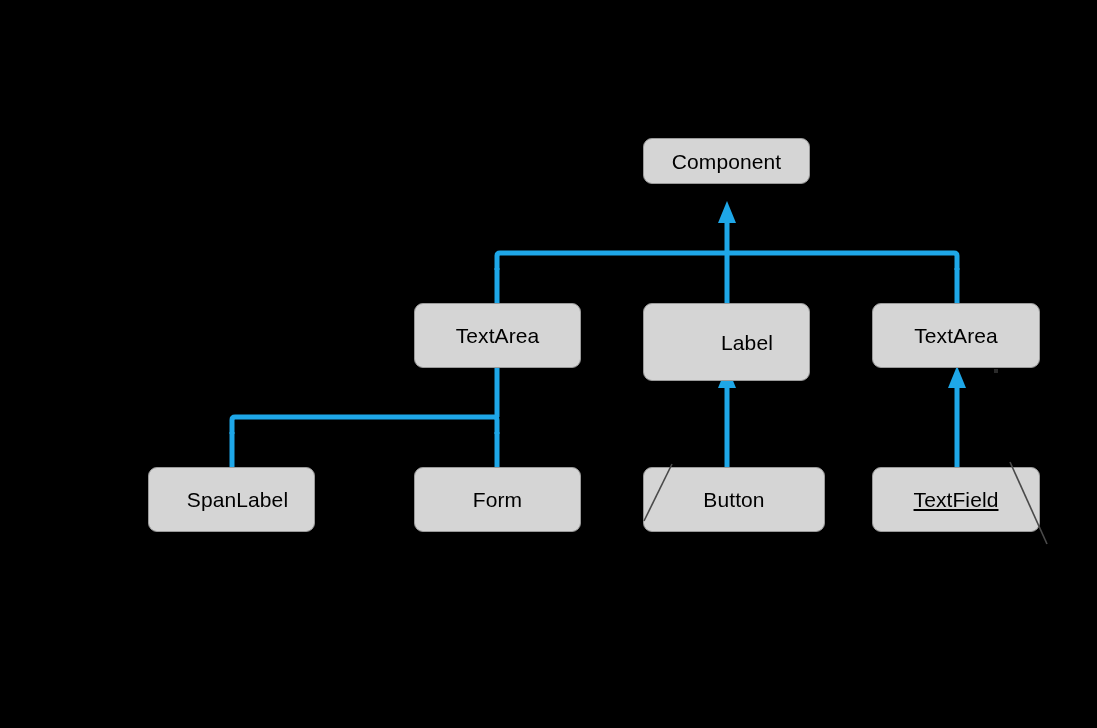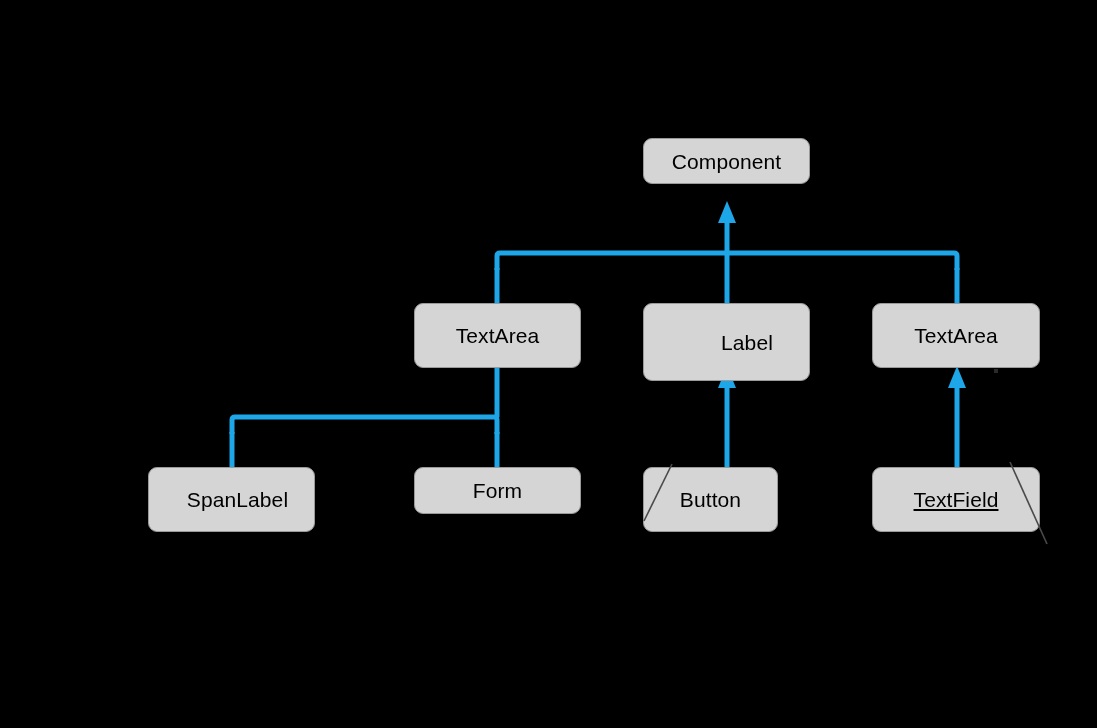--- a/index.html
+++ b/index.html
@@ -109,25 +109,25 @@
   </div>
 
   <div class="node" style="left:872px; top:303px; width:168px; height:65px;">
     <span class="node-label">TextArea</span>
   </div>
 
   <div class="node" style="left:148px; top:467px; width:167px; height:65px;padding-left:12px;">
     <span class="node-label">SpanLabel</span>
   </div>
 
-  <div class="node" style="left:414px; top:467px; width:167px; height:47px;">
+  <div class="node" style="left:414px; top:467px; width:167px; height:65px;">
     <span class="node-label">Form</span>
   </div>
 
-  <div class="node" style="left:643px; top:467px; width:135px; height:65px;">
+  <div class="node" style="left:643px; top:467px; width:182px; height:65px;">
     <span class="node-label">Button</span>
   </div>
 
   <div class="node" style="left:872px; top:467px; width:168px; height:65px;text-decoration:underline;">
     <span class="node-label">TextField</span>
   </div>
 
   <svg class="artifact-layer" viewBox="0 0 1097 728" width="1097" height="728" xmlns="http://www.w3.org/2000/svg">
     <line x1="672" y1="464" x2="644" y2="521" stroke="#4a4a4a" stroke-width="1.6"></line>
     <line x1="1010" y1="462" x2="1047" y2="544" stroke="#4a4a4a" stroke-width="1.6"></line>

